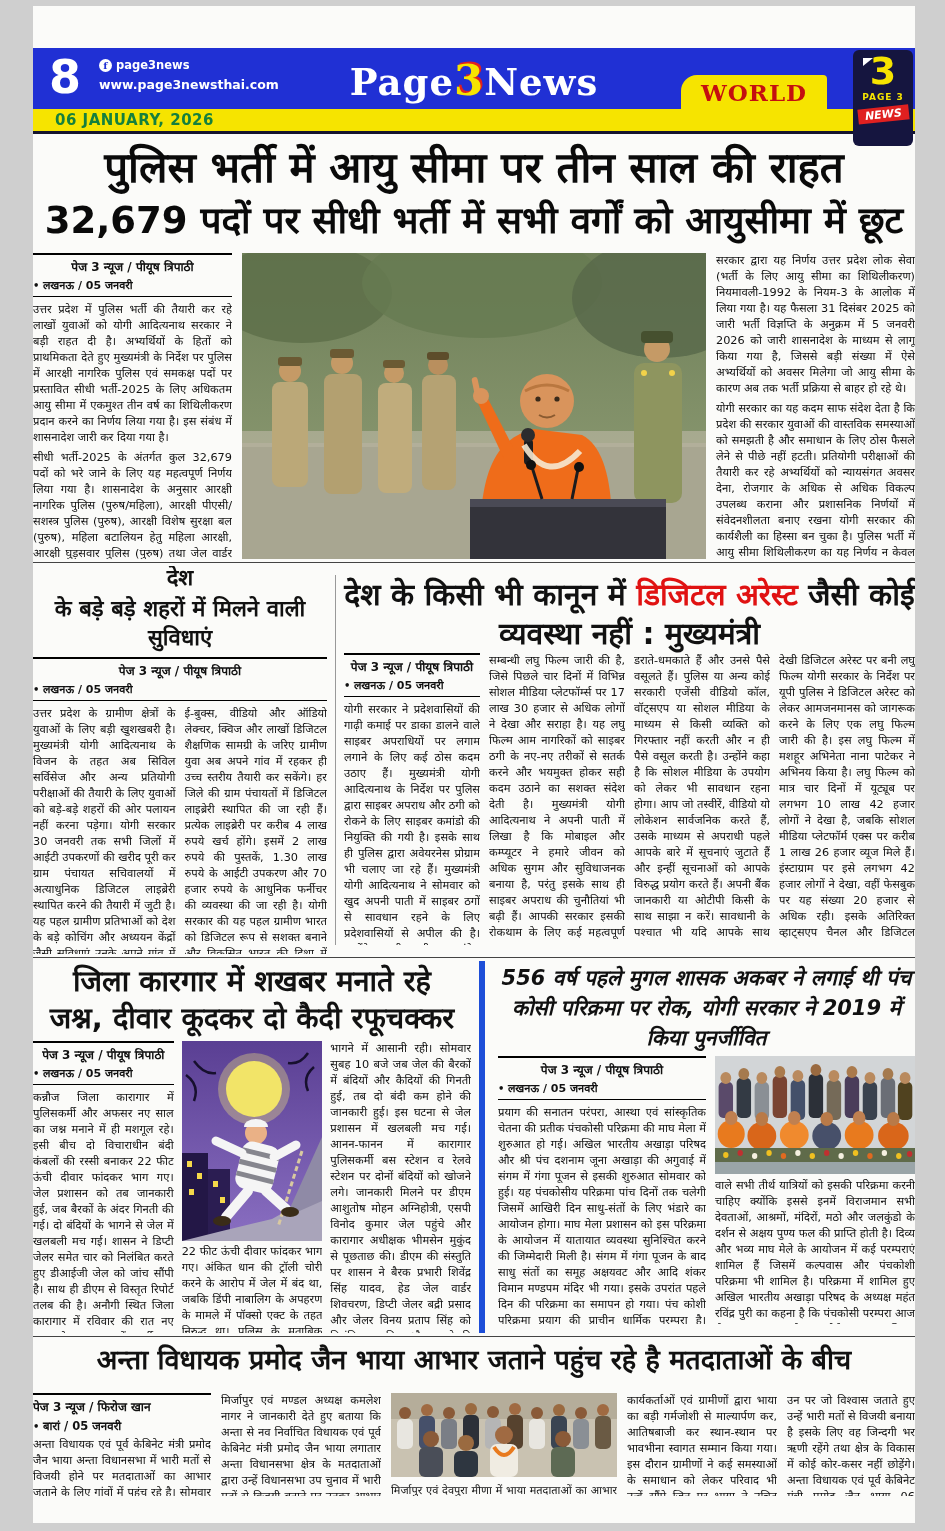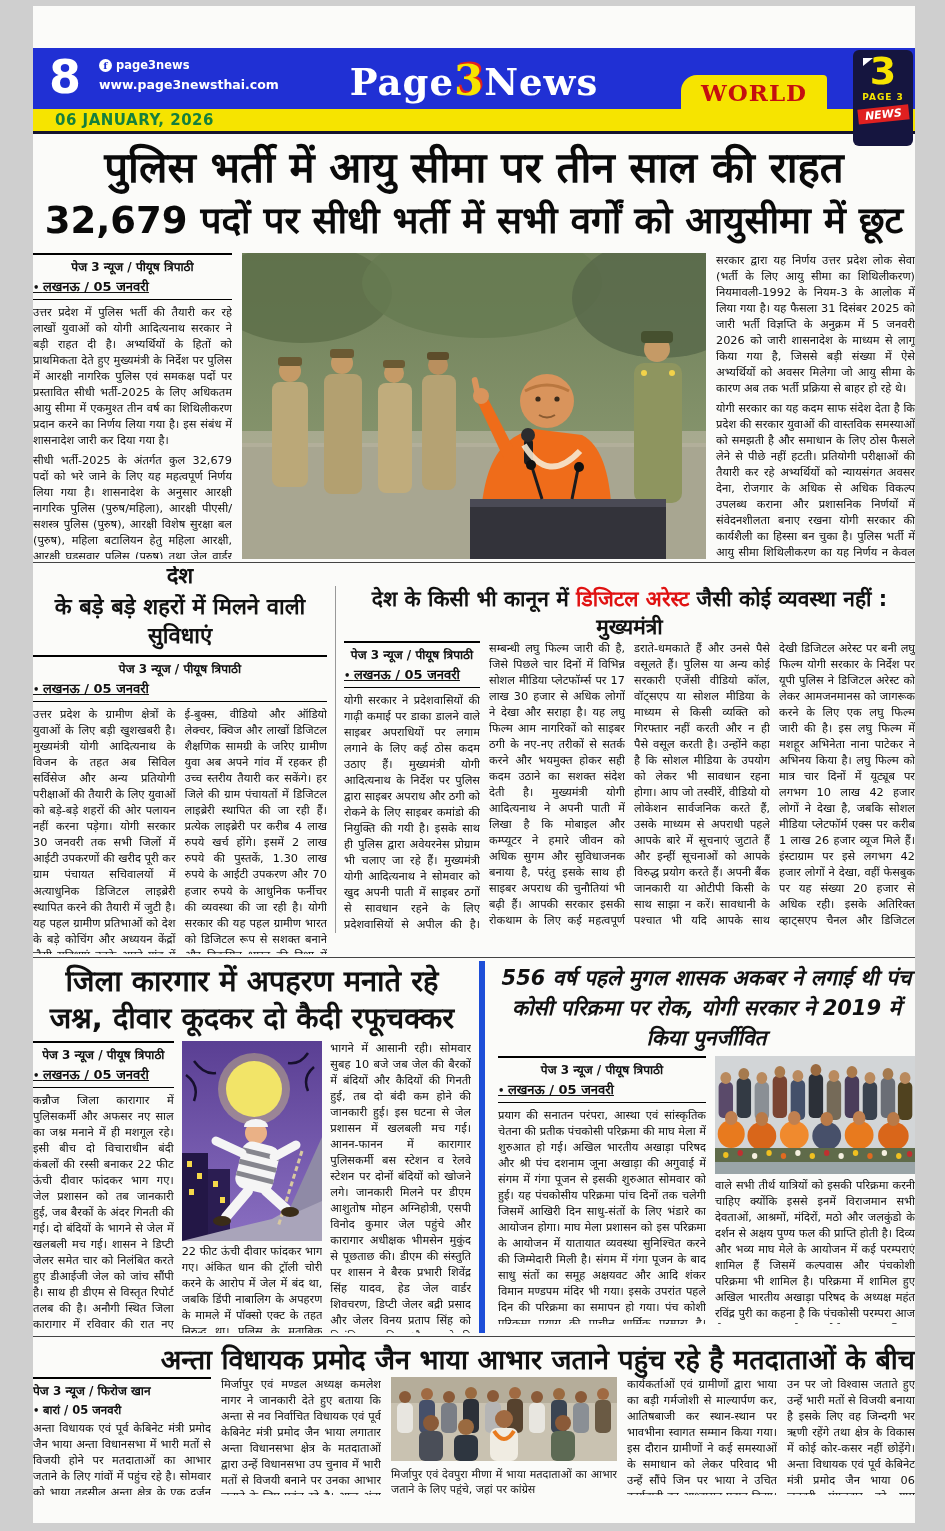--- a/index.html
+++ b/index.html
@@ -52,53 +52,53 @@
   
   .red-banner{
     margin:7px 40px 0 40px;background:#e31c1c;color:#fff;text-align:center;
     font-size:24px;font-weight:800;padding:3px 0 5px;
   }
   .h-main1{margin:8px 0 0;text-align:center;font-size:42px;font-weight:800;line-height:1.25;color:#0a0a0a;}
   .h-main2{margin:2px 0 0;text-align:center;font-size:37px;font-weight:800;line-height:1.3;color:#0a0a0a;}
   
   .byl{border-top:2px solid #000;margin-bottom:5px;}
   .byl .name{font-weight:bold;font-size:12px;text-align:center;padding:3px 0 1px;}
-  .byl .dt{font-size:13px;font-weight:bold;padding:1px 0 4px;border-bottom:1.5px solid #000;text-decoration:underline;}
+  .byl .dt{font-size:11px;font-weight:bold;padding:1px 0 4px;border-bottom:1.5px solid #000;}
   .byl .dt::before{content:"• ";font-size:10px;}
   p.body{font-size:11.3px;line-height:1.42;text-align:justify;margin:0 0 4px;}
   .sep{border:none;border-top:1.5px solid #444;margin:3px 0;}
   
   .story1{display:flex;gap:10px;height:306px;margin-top:8px;overflow:hidden;}
   .story1 .colL,.story1 .colR{width:199px;overflow:hidden;}
   .story1 .photo{flex:1;overflow:hidden;}
   .row2{display:flex;height:388px;overflow:hidden;align-items:center;}
   .story2{width:294px;overflow:hidden;padding-right:8px;}
   .story3{flex:1;border-left:1px solid #999;padding-left:8px;overflow:hidden;}
   .h2l{margin:2px 0 0;text-align:center;font-size:22px;font-weight:800;line-height:1.32;}
   .story2 .cols{display:flex;gap:9px;height:282px;overflow:hidden;margin-top:4px;}
   .story2 .cols>div{flex:1;overflow:hidden;}
-  .h3l{margin:0;text-align:center;font-size:21px;font-weight:800;line-height:1.3;}
+  .h3l{margin:0;text-align:center;font-size:30px;font-weight:800;line-height:1.3;}
   .h3l .red{color:#e01212;}
   .subhead{margin:4px 30px 6px;text-align:center;font-size:16px;font-weight:700;line-height:1.5;}
   .story3 .cols{display:flex;gap:9px;height:292px;overflow:hidden;}
   .story3 .cols>div,.story3 .cols>p{flex:1;overflow:hidden;}
   .row3{display:flex;height:372px;overflow:hidden;}
   .story4{width:438px;overflow:hidden;padding-right:8px;}
   .story5{flex:1;border-left:6px solid #1d4ed8;padding-left:13px;overflow:hidden;}
   .h4l{margin:2px 0 4px;text-align:center;font-size:29px;font-weight:800;line-height:1.28;}
   .story4 .cols{display:flex;gap:8px;height:300px;overflow:hidden;}
   .story4 .cols>div,.story4 .cols>p{flex:1;overflow:hidden;}
   .cartoon-wrap svg{display:block;margin-bottom:3px;}
   .h5l{margin:2px 0 2px;text-align:center;font-size:21px;font-weight:800;font-style:italic;line-height:1.45;}
   .s5body{display:flex;gap:9px;height:268px;overflow:hidden;}
   .s5body .c1{width:208px;overflow:hidden;}
   .s5body .c2{flex:1;overflow:hidden;}
   .s5body .c2 svg{display:block;margin-bottom:4px;}
   .story6{height:156px;overflow:hidden;}
-  .h6l{margin:2px 0 0;text-align:right;font-size:27px;font-weight:800;line-height:1.3;}
+  .h6l{margin:2px 0 16px;text-align:center;font-size:27px;font-weight:800;line-height:1.3;}
   .story6 .cols{display:flex;gap:10px;height:118px;overflow:hidden;}
   .story6 .c1{width:178px;overflow:hidden;}
   .story6 .c2{width:160px;overflow:hidden;}
   .story6 .cph{width:226px;overflow:hidden;}
   .story6 .c3{width:150px;overflow:hidden;}
   .story6 .c4{flex:1;overflow:hidden;}
   .caption{font-size:11px;line-height:1.4;text-align:justify;margin-top:2px;}
   .story6 .byl2{border-top:2px solid #000;}
   .story6 .byl2 .name{font-weight:bold;font-size:12px;padding:3px 0 2px;}
   .story6 .byl2 .dt{font-size:11.5px;font-weight:bold;padding:1px 0 4px;}
@@ -249,21 +249,21 @@
         <p class="body">डराते-धमकाते हैं और उनसे पैसे वसूलते हैं। पुलिस या अन्य कोई सरकारी एजेंसी वीडियो कॉल, वॉट्सएप या सोशल मीडिया के माध्यम से किसी व्यक्ति को गिरफ्तार नहीं करती और न ही पैसे वसूल करती है। उन्होंने कहा है कि सोशल मीडिया के उपयोग को लेकर भी सावधान रहना होगा। आप जो तस्वीरें, वीडियो यो लोकेशन सार्वजनिक करते हैं, उसके माध्यम से अपराधी पहले आपके बारे में सूचनाएं जुटाते हैं और इन्हीं सूचनाओं को आपके विरुद्ध प्रयोग करते हैं। अपनी बैंक जानकारी या ओटीपी किसी के साथ साझा न करें। सावधानी के पश्चात भी यदि आपके साथ साइबर अपराध हो जाता है, तो सर्वप्रथम हेल्पलाइन नंबर 1930 पर सूचित करें। जितना शीघ्र आप पुलिस को सूचित करेंगे, बचाव की संभावना भी उतनी अधिक होगी। जागरूक बनें और अपने आसपास के लोगों को भी जागरूक करें, विशेषकर वरिष्ठ नागरिकों को।। 4 दिनों में यूट्यूब पर 10 लाख से अधिक ने</p>
         <p class="body">देखी डिजिटल अरेस्ट पर बनी लघु फिल्म योगी सरकार के निर्देश पर यूपी पुलिस ने डिजिटल अरेस्ट को लेकर आमजनमानस को जागरूक करने के लिए एक लघु फिल्म जारी की है। इस लघु फिल्म में मशहूर अभिनेता नाना पाटेकर ने अभिनय किया है। लघु फिल्म को मात्र चार दिनों में यूट्यूब पर लगभग 10 लाख 42 हजार लोगों ने देखा है, जबकि सोशल मीडिया प्लेटफॉर्म एक्स पर करीब 1 लाख 26 हजार व्यूज मिले हैं। इंस्टाग्राम पर इसे लगभग 42 हजार लोगों ने देखा, वहीं फेसबुक पर यह संख्या 20 हजार से अधिक रही। इसके अतिरिक्त व्हाट्सएप चैनल और डिजिटल वॉलंटियर ग्रुप्स के माध्यम से भी लगभग 5 लाख लोगों तक संदेश पहुंचा है। यह आंकड़े इस बात का प्रमाण हैं कि साइबर सुरक्षा से जुड़ा यह विषय आमजन के लिए कितना महत्वपूर्ण बन चुका है। यह योगी सरकार की दूरदर्शी सोच को दर्शाता है कि वह प्रदेशवासियों की गाढ़ी कमाई को सुरक्षित करने के लिए कितने संवेदनशील हैं।</p>
       </div>
     </div>
   </section>
 
   <hr class="sep">
 
   <section class="row3">
     <div class="story4">
-      <h2 class="h4l"><span>जिला कारगार में अपहरण मनाते रहे</span><br><span>जश्न, दीवार कूदकर दो कैदी रफूचक्कर</span></h2>
+      <h2 class="h4l"><span>जिला कारगार में शखबर मनाते रहे</span><br><span>जश्न, दीवार कूदकर दो कैदी रफूचक्कर</span></h2>
       <div class="cols">
         <div>
           <div class="byl">
             <div class="name">पेज 3 न्यूज / पीयूष त्रिपाठी</div>
             <div class="dt">लखनऊ / 05 जनवरी</div>
           </div>
           <p class="body">कन्नौज जिला कारागार में पुलिसकर्मी और अफसर नए साल का जश्न मनाने में ही मशगूल रहे। इसी बीच दो विचाराधीन बंदी कंबलों की रस्सी बनाकर 22 फीट ऊंची दीवार फांदकर भाग गए। जेल प्रशासन को तब जानकारी हुई, जब बैरकों के अंदर गिनती की गई। दो बंदियों के भागने से जेल में खलबली मच गई। शासन ने डिप्टी जेलर समेत चार को निलंबित करते हुए डीआईजी जेल को जांच सौंपी है। साथ ही डीएम से विस्तृत रिपोर्ट तलब की है। अनौगी स्थित जिला कारागार में रविवार की रात नए साल के उपलक्ष्य में पार्टी का आयोजन किया था। पुलिसकर्मियों समेत सभी अफसर जश्न मनाने में मशगूल थे। उसी समय विचाराधीन बंदी तालग्राम थाना क्षेत्र के ग्राम हजिरापुर निवासी अंकित व ठठिया थाना क्षेत्र के ग्राम मलगवां निवासी शिवा उर्फ डिंपी कंबलों की रस्सी बनाकर</p>
         </div>
         <div class="cartoon-wrap">
           <svg width="140" height="200" viewBox="0 0 140 200">

